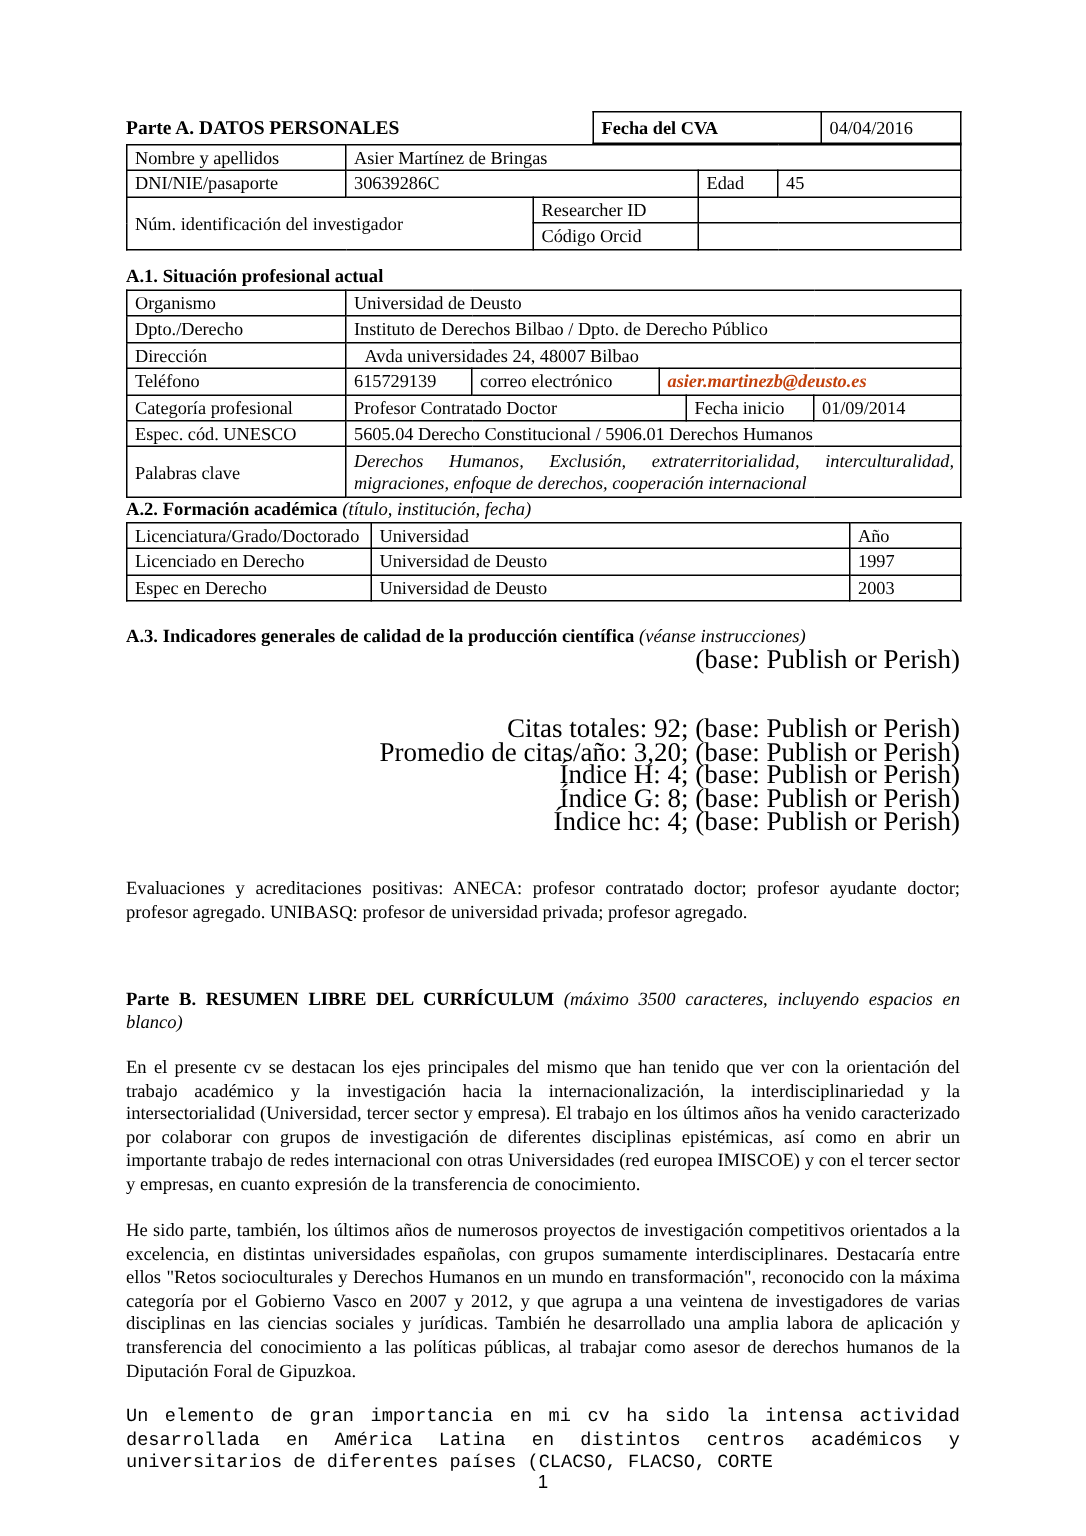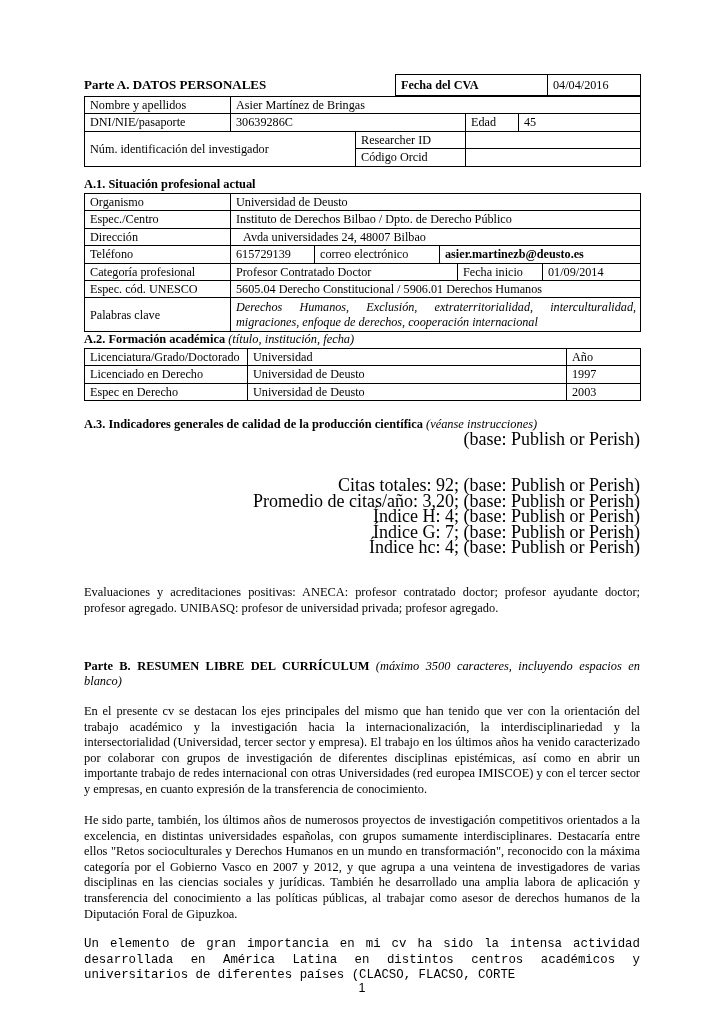--- a/index.html
+++ b/index.html
@@ -64,22 +64,23 @@
   }
   td.just {
     text-align: justify;
     text-align-last: left;
     padding-top: 2px;
     padding-bottom: 2px;
     font-style: italic;
   }
   .bold { font-weight: bold; }
   .email {
-    color: #000000;
+    color: #c2410c;
     font-weight: bold;
+    font-style: italic;
   }
   .indent { padding-left: 12px; }
 
   
   .hdr-wrap {
     position: absolute;
     left: 0;
     top: 74px;
     width: 556px;
     height: 22px;
@@ -175,21 +176,21 @@
         <col style="width:18px;">
         <col style="width:85px;">
         <col style="width:98px;">
       </colgroup>
       <tbody>
           <tr>
         <td>Organismo</td>
         <td colspan="5">Universidad de Deusto</td>
       </tr>
       <tr>
-        <td>Espec./Centro</td>
+        <td>Dpto./Derecho</td>
         <td colspan="5">Instituto de Derechos Bilbao / Dpto. de Derecho Público</td>
       </tr>
       <tr>
         <td>Dirección</td>
         <td colspan="5" class="indent">Avda universidades 24, 48007 Bilbao</td>
       </tr>
       <tr>
         <td>Teléfono</td>
         <td>615729139</td>
         <td>correo electrónico</td>
@@ -249,21 +250,21 @@
   </div>
 
   <div class="pos" style="top:432px;">
     <p class="para-left"> (base: Publish or Perish)</p>
   </div>
 
   <div class="pos" style="top:478px;">
     <p class="para-left">Citas totales: 92;  (base: Publish or Perish)</p>
     <p class="para-left">Promedio de citas/año: 3,20; (base: Publish or Perish)</p>
     <p class="para-left">Índice H: 4; (base: Publish or Perish)</p>
-    <p class="para-left">Índice G: 7; (base: Publish or Perish)</p>
+    <p class="para-left">Índice G: 8; (base: Publish or Perish)</p>
     <p class="para-left">Índice hc: 4; (base: Publish or Perish)</p>
   </div>
 
   <div class="pos" style="top:585px;">
     <p class="para">Evaluaciones y acreditaciones positivas: ANECA: profesor contratado doctor; profesor ayudante doctor; profesor agregado. UNIBASQ: profesor de universidad privada; profesor agregado.</p>
   </div>
 
   <div class="pos" style="top:659px;">
     <p class="sec-head" style="text-align:justify;"><span>Parte B. RESUMEN LIBRE DEL CURRÍCULUM</span> <span class="ital">(máximo 3500 caracteres, incluyendo espacios en blanco)</span></p>
   </div>

